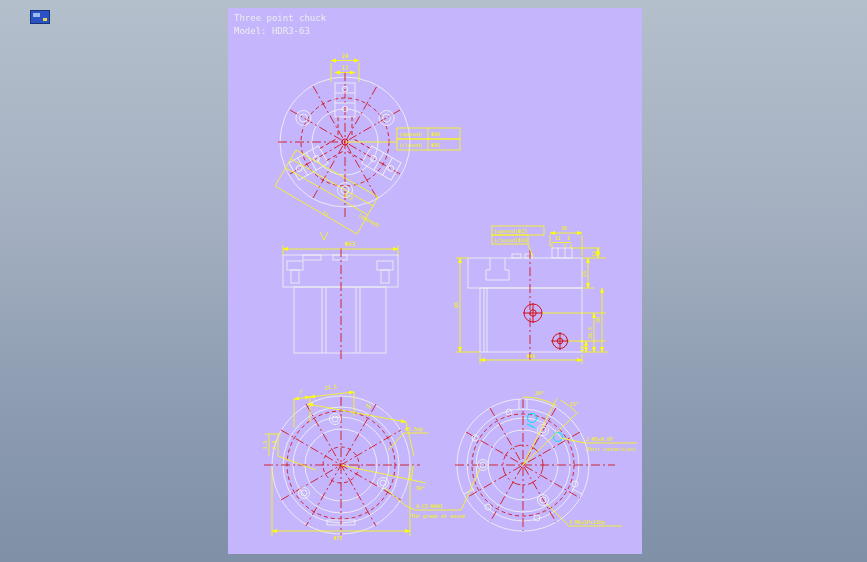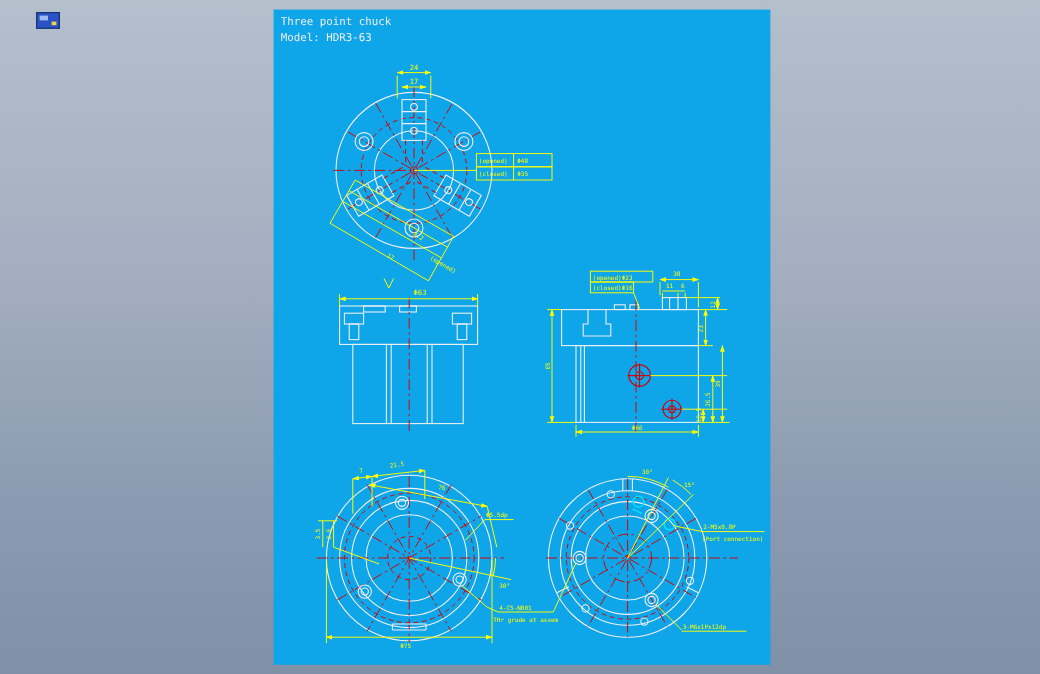--- a/index.html
+++ b/index.html
@@ -9,21 +9,21 @@
     background:linear-gradient(180deg,#b4bfcc 0%,#a3afc0 40%,#8b9ab0 75%,#7f90a7 100%);
   }
   .desktop{position:absolute;inset:0;}
   .desktop-icon{
     position:absolute;left:30px;top:10px;width:20px;height:14px;
     background:#2b52c4;border:1px solid #173179;box-sizing:border-box;
   }
   .desktop-icon .px1{position:absolute;left:2px;top:2px;width:7px;height:4px;background:#9db9ee;}
   .desktop-icon .px2{position:absolute;right:2px;bottom:2px;width:4px;height:3px;background:#e8d44d;}
   .sheet{
-    position:absolute;left:228px;top:8px;width:414px;height:546px;background:#0ea5e9;
+    position:absolute;left:228px;top:8px;width:414px;height:546px;background:#c4b5fd;
   }
   svg{display:block;}
   .lw{stroke:#f0f0f0;fill:none;stroke-width:0.9;}
   .lr{stroke:#d40000;fill:none;stroke-width:0.9;}
   .lrc{stroke:#d40000;fill:none;stroke-width:0.8;stroke-dasharray:9 3 2 3;}
   .lrd{stroke:#d40000;fill:none;stroke-width:0.8;stroke-dasharray:4 3;}
   .ly{stroke:#ffff00;fill:none;stroke-width:0.8;}
   .lc{stroke:#00e5ff;fill:none;stroke-width:1.2;}
   text{font-family:"DejaVu Sans Mono",monospace;}
   .tw{fill:#eeeeee;font-size:9px;}

